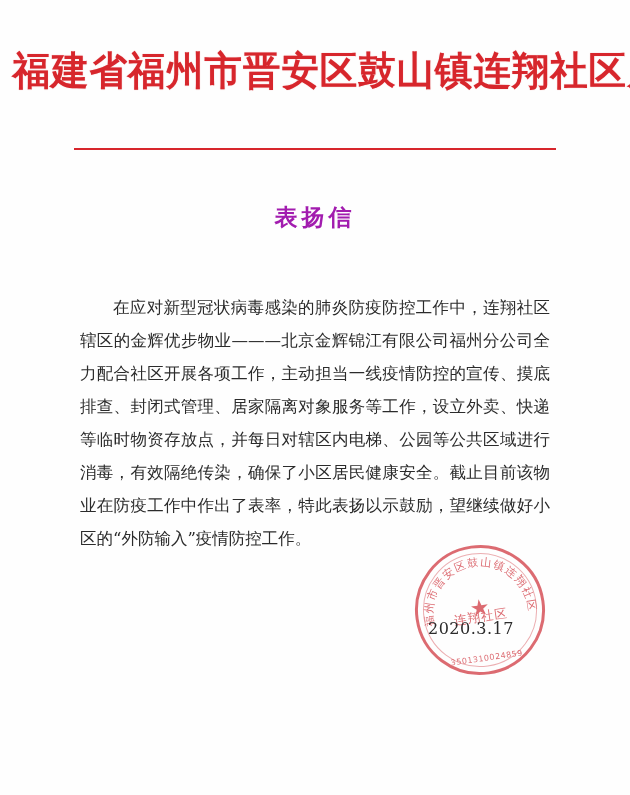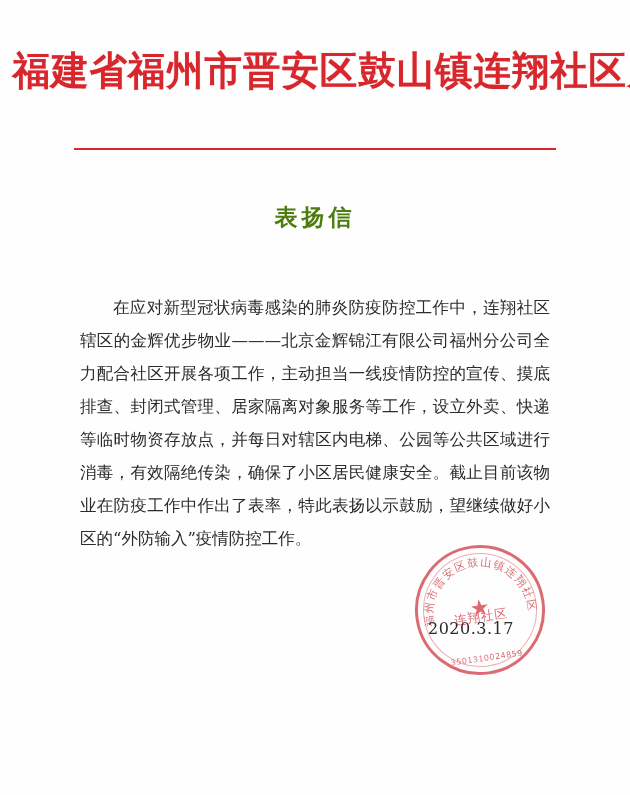--- a/index.html
+++ b/index.html
@@ -41,21 +41,21 @@
     width: 482px;
     height: 2px;
     background: #d7262c;
     margin: 53px auto 0 auto;
   }
   .doc-title {
     text-align: center;
     font-size: 23px;
     font-weight: bold;
     letter-spacing: 4px;
-    color: #4d7c0f;
+    color: #a21caf;
     margin-top: 52px;
     font-family: Liberation Sans, sans-serif;
   }
   .body-text {
     margin: 58px auto 0 auto;
     width: 470px;
     font-size: 16.5px;
     line-height: 2.0;
     color: #2b2b2b;
     text-align: justify;

